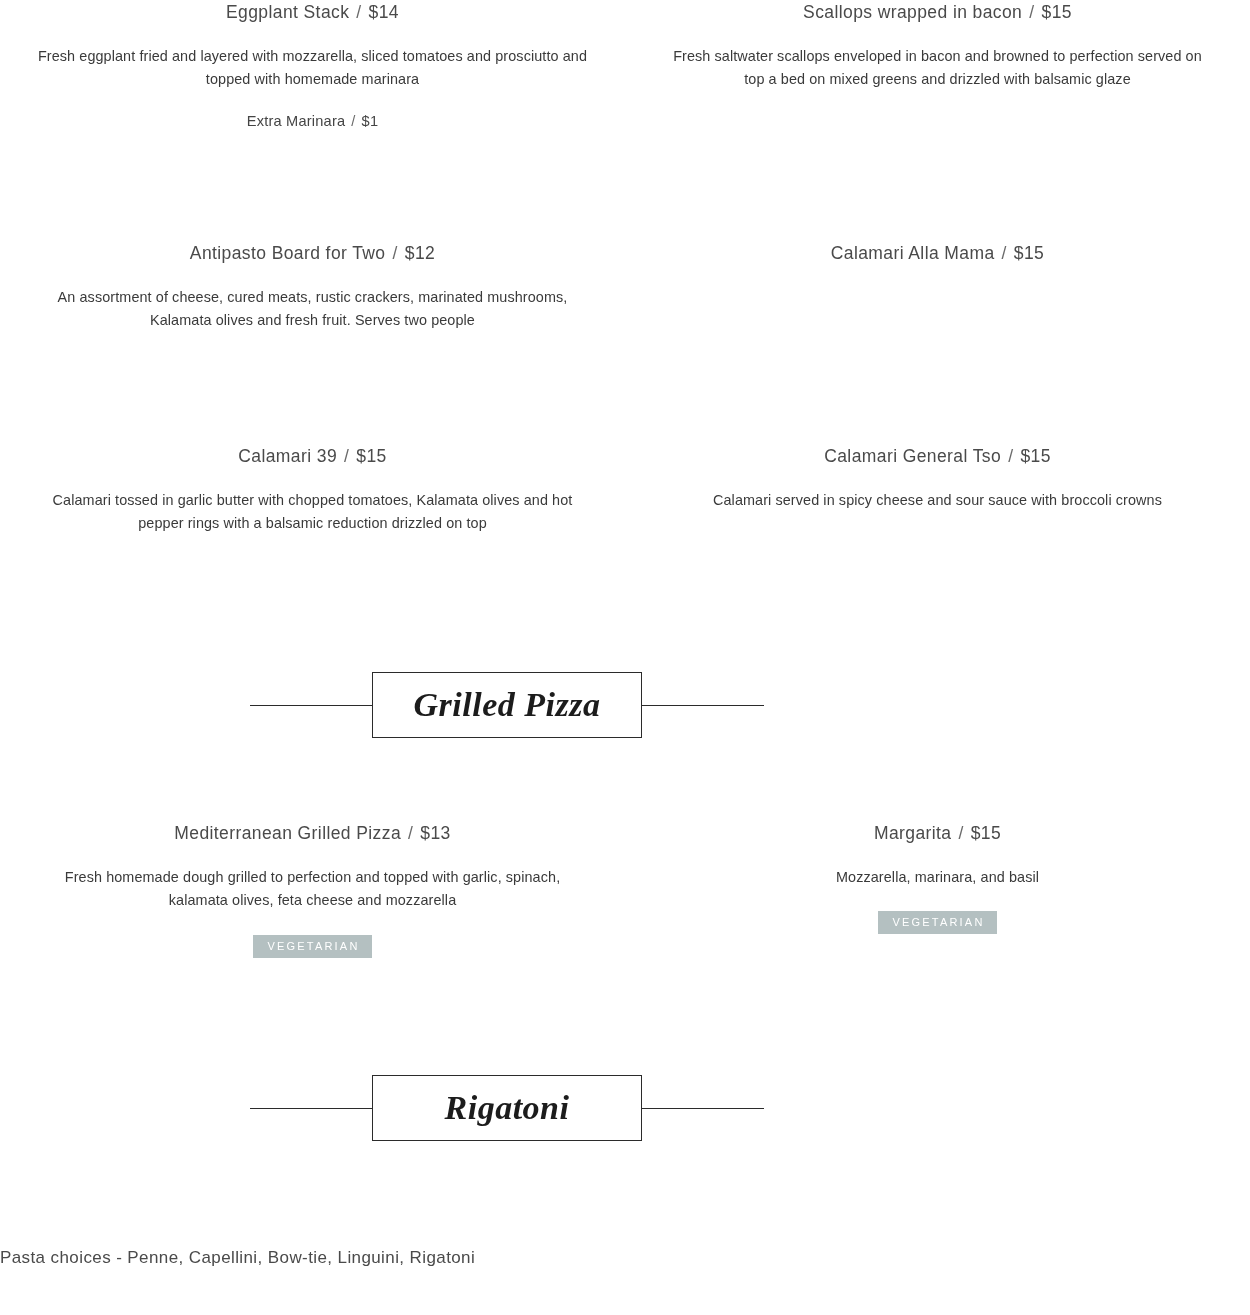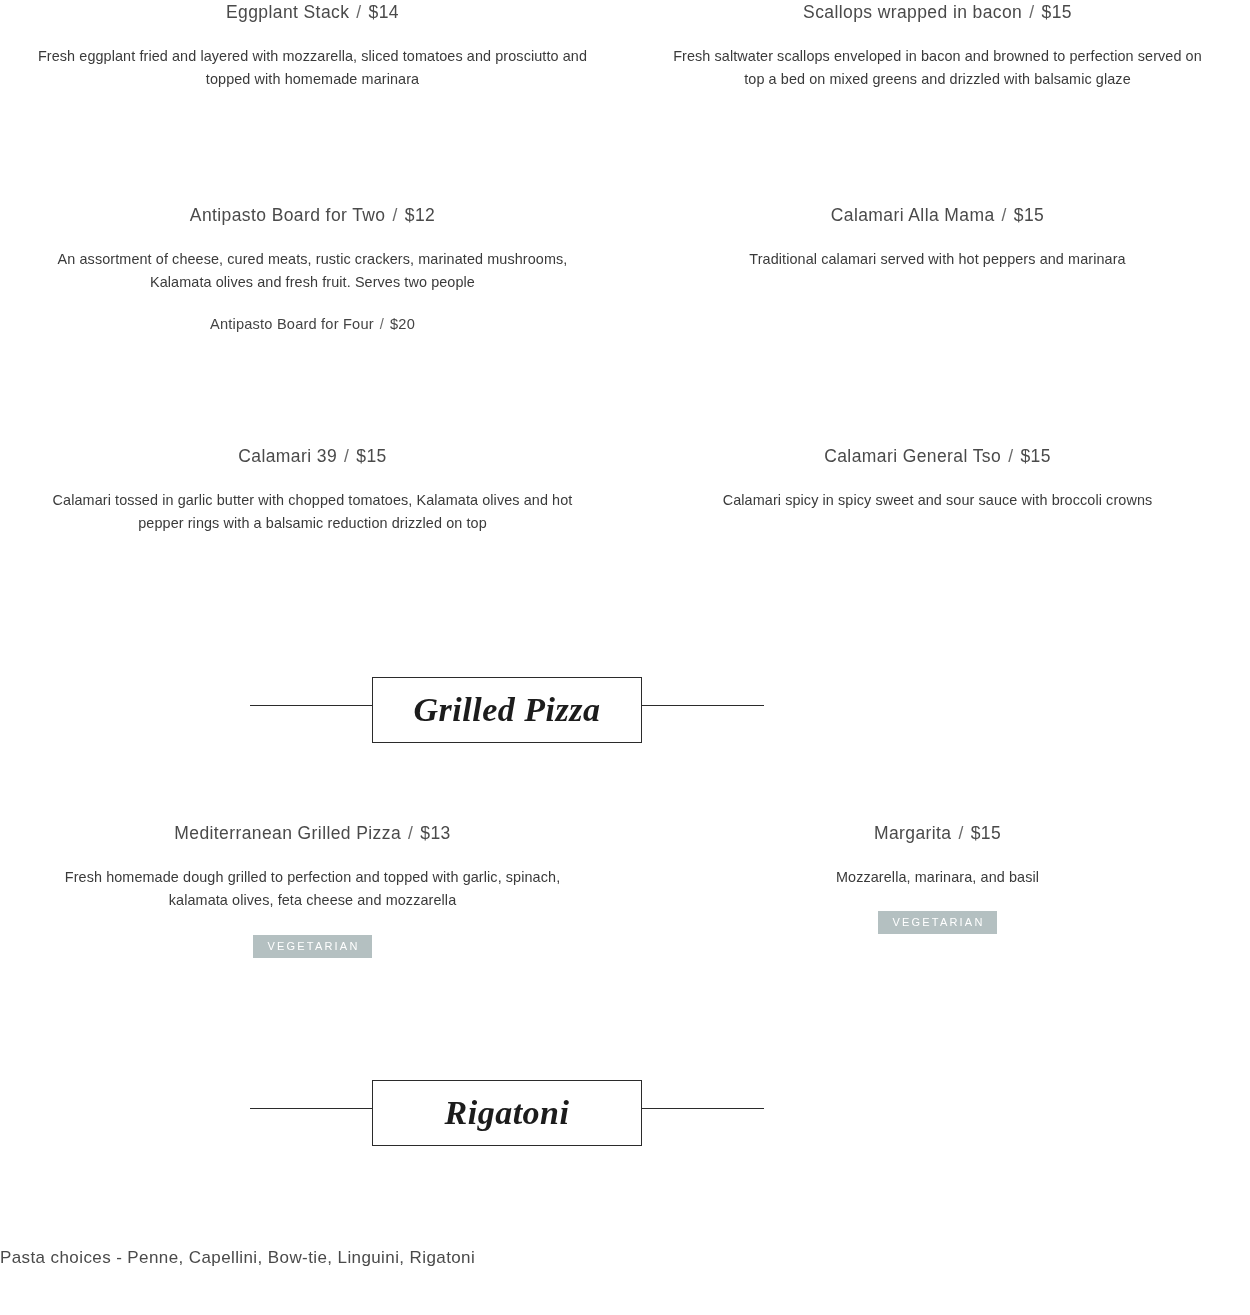--- a/index.html
+++ b/index.html
@@ -87,21 +87,21 @@
     line-height: 1;
     font-weight: 400;
   }
 
   
   .section-header {
     position: relative;
     width: 1014px;
     height: 76px;
     display: flex;
-    align-items: flex-end;
+    align-items: center;
     justify-content: center;
   }
   .section-header .rule {
     position: absolute;
     top: 50%;
     height: 1px;
     background: #2b2b2b;
   }
   .section-header .rule.left  { left: 250px; width: 242px; }
   .section-header .rule.right { right: 250px; width: 242px; }
@@ -145,20 +145,23 @@
 
 <div class="menu-page">
 
   <div class="dish-row">
     <div class="dish-col">
       <div class="dish">
         <div class="dish-head">
           <span>Eggplant Stack</span><span class="sep">/</span><span class="price">$14</span>
         </div>
         <div class="dish-desc">Fresh eggplant fried and layered with mozzarella, sliced tomatoes and prosciutto and topped with homemade marinara</div>
+        <div class="dish-sub">
+          <span>Extra Marinara</span><span class="sep">/</span><span>$1</span>
+        </div>
       </div>
     </div>
     <div class="dish-col">
       <div class="dish">
         <div class="dish-head">
           <span>Scallops wrapped in bacon</span><span class="sep">/</span><span class="price">$15</span>
         </div>
         <div class="dish-desc">Fresh saltwater scallops enveloped in bacon and browned to perfection served on top a bed on mixed greens and drizzled with balsamic glaze</div>
       </div>
     </div>
@@ -166,52 +169,48 @@
 
   <div class="spacer-xl"></div>
 
   <div class="dish-row">
     <div class="dish-col">
       <div class="dish">
         <div class="dish-head">
           <span>Antipasto Board for Two</span><span class="sep">/</span><span class="price">$12</span>
         </div>
         <div class="dish-desc">An assortment of cheese, cured meats, rustic crackers, marinated mushrooms, Kalamata olives and fresh fruit. Serves two people</div>
-        <div class="dish-sub">
-          <span>Antipasto Board for Four</span><span class="sep">/</span><span>$20</span>
-        </div>
       </div>
     </div>
     <div class="dish-col">
       <div class="dish">
         <div class="dish-head">
           <span>Calamari Alla Mama</span><span class="sep">/</span><span class="price">$15</span>
         </div>
-        <div class="dish-desc">Traditional calamari served with hot peppers and marinara</div>
       </div>
     </div>
   </div>
 
   <div class="spacer-xl"></div>
 
   <div class="dish-row">
     <div class="dish-col">
       <div class="dish">
         <div class="dish-head">
           <span>Calamari 39</span><span class="sep">/</span><span class="price">$15</span>
         </div>
         <div class="dish-desc">Calamari tossed in garlic butter with chopped tomatoes, Kalamata olives and hot pepper rings with a balsamic reduction drizzled on top</div>
       </div>
     </div>
     <div class="dish-col">
       <div class="dish">
         <div class="dish-head">
           <span>Calamari General Tso</span><span class="sep">/</span><span class="price">$15</span>
         </div>
-        <div class="dish-desc">Calamari spicy in spicy sweet and sour sauce with broccoli crowns</div>
+        <div class="dish-desc">Calamari served in spicy cheese and sour sauce with broccoli crowns</div>
       </div>
     </div>
   </div>
 
   <div class="spacer-xl"></div>
   <div class="spacer-sm"></div>
 
   <div class="section-header">
     <div class="rule left"></div>
     <div class="rule right"></div>

